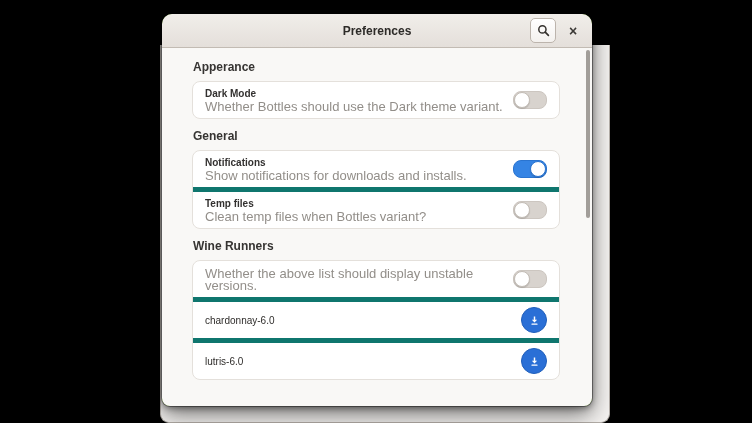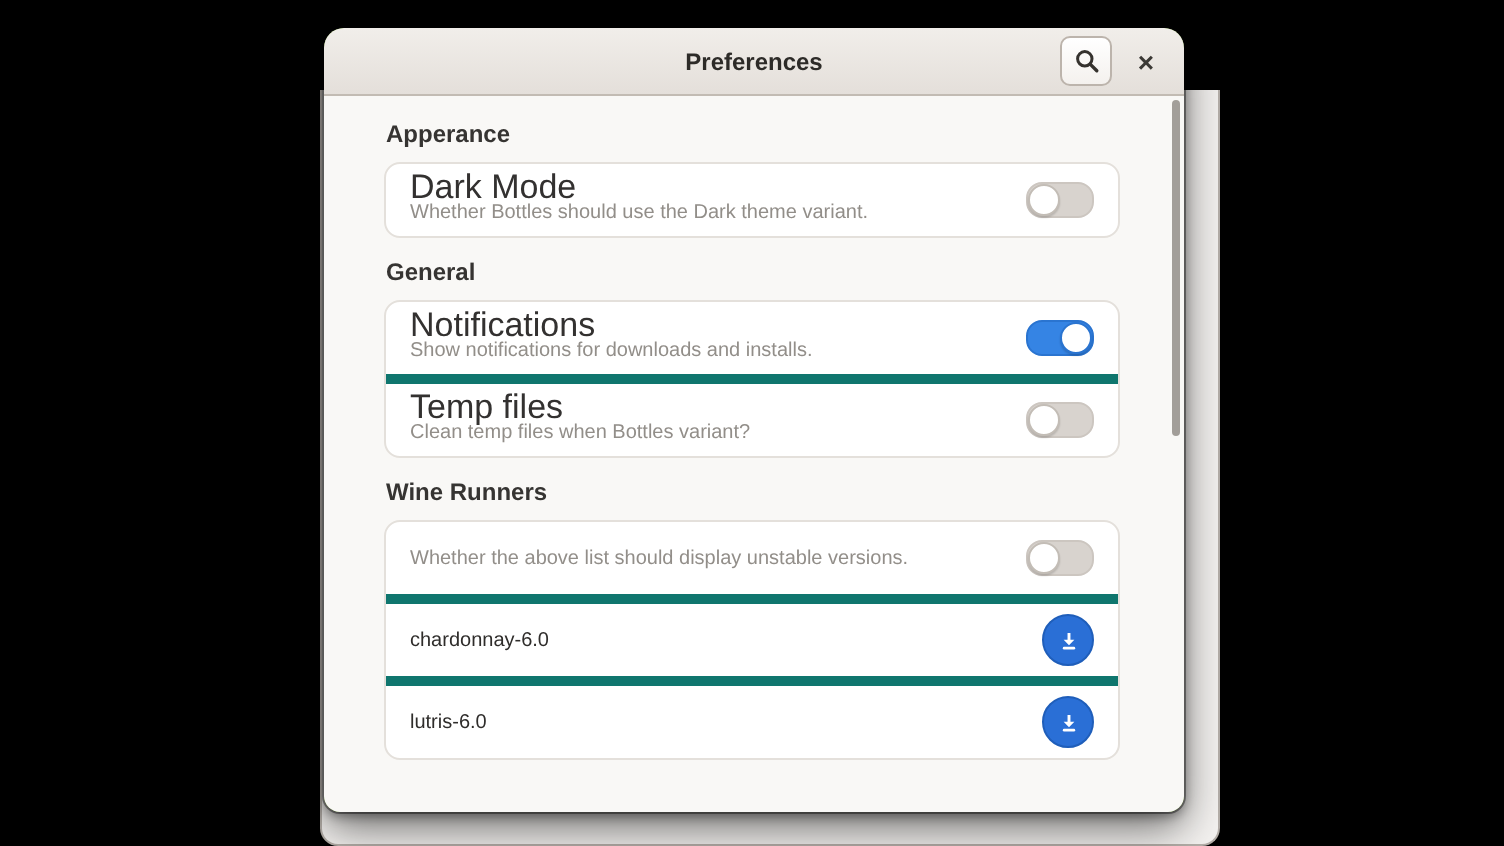--- a/index.html
+++ b/index.html
@@ -58,22 +58,22 @@
   .card{
     background:#fff;border:1px solid #e4e0db;border-radius:8px;
     overflow:hidden;
   }
   .row{
     display:flex;align-items:center;min-height:36px;
     padding:5px 12px;box-sizing:border-box;
   }
   .row + .row{border-top:5px solid #0f766e;}
   .row .texts{flex:1;min-width:0;}
-  .row .row-title{font-size:17px;font-weight:400;color:#333130;line-height:13px;}
-  .row .row-subtitle{font-size:10px;color:#928e89;line-height:12px;margin-top:1px;}
+  .row .row-title{font-size:10px;font-weight:700;color:#333130;line-height:13px;}
+  .row .row-subtitle{font-size:13px;color:#928e89;line-height:12px;margin-top:1px;}
   .row.plain{min-height:38px;}
   .row.plain .row-title{font-weight:400;font-size:10px;color:#2f2d2b;}
   
   .switch{
     position:relative;width:32px;height:16px;border-radius:8px;
     background:#d8d3ce;border:1px solid #ccc6c0;box-sizing:content-box;
     flex:none;cursor:pointer;
   }
   .switch .knob{
     position:absolute;top:0px;width:16px;height:16px;border-radius:50%;

